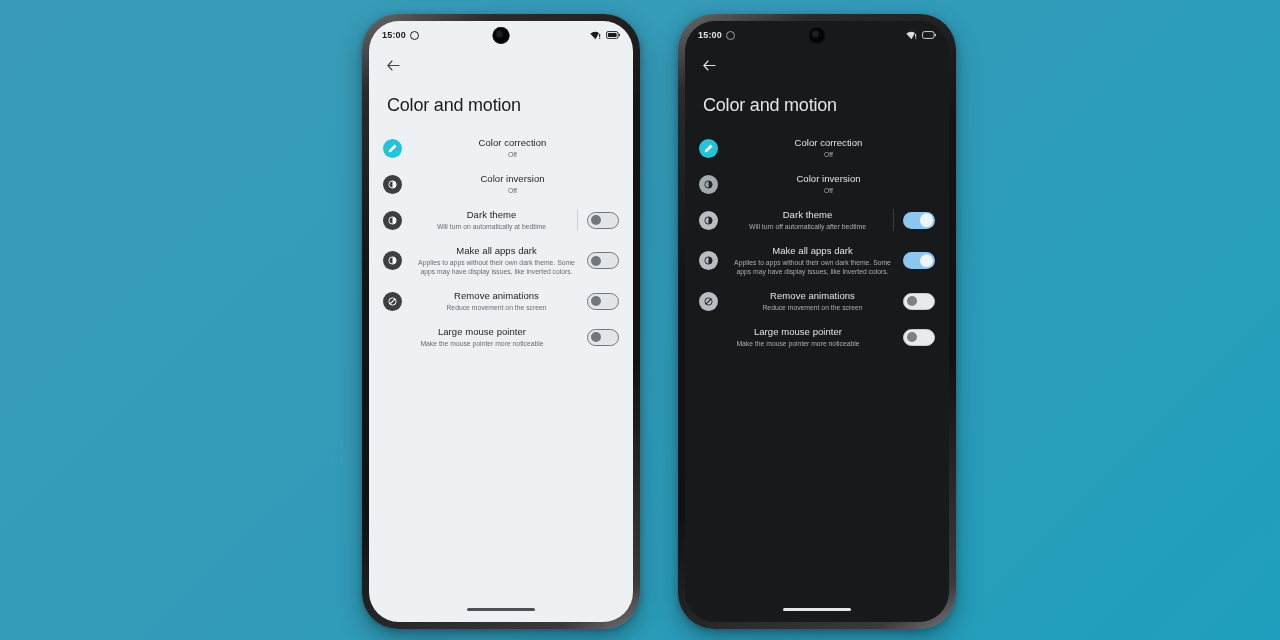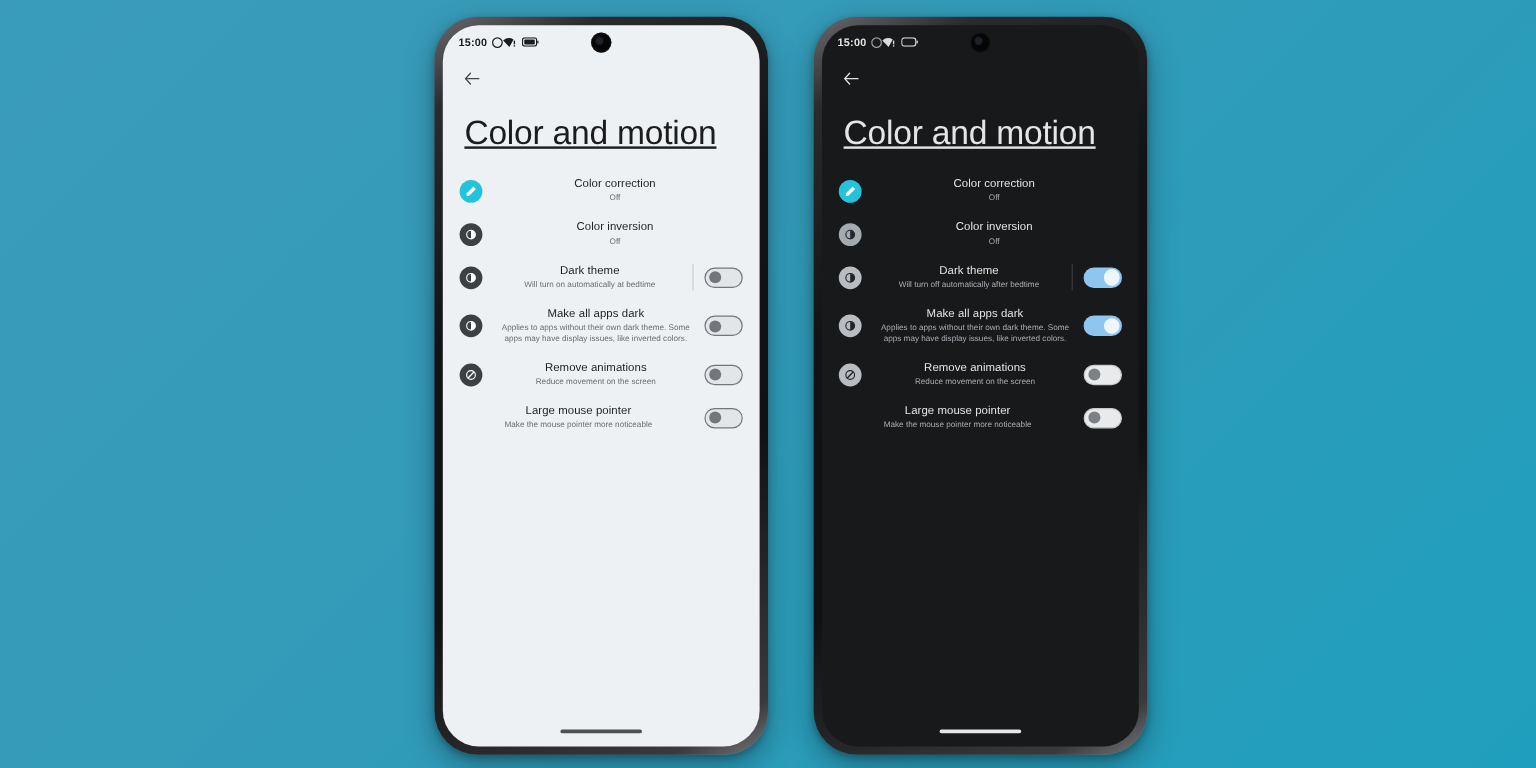--- a/index.html
+++ b/index.html
@@ -45,21 +45,21 @@
   }
   .phone.light .screen { background: #eef1f3; }
   .phone.dark  .screen { background: #17191b; }
 
   
   .statusbar {
     position: relative;
     height: 28px;
     display: flex;
     align-items: center;
-    justify-content: flex-start;
+    justify-content: space-between;
     padding: 0 13px;
     box-sizing: border-box;
   }
   .sb-left { display: flex; align-items: center; gap: 4px; }
   .sb-time {
     font-size: 9px;
     font-weight: bold;
     letter-spacing: 0.2px;
   }
   .phone.light .sb-time { color: #1a1c1e; }
@@ -109,24 +109,23 @@
   .back-btn {
     width: 20px; height: 20px;
     display: flex; align-items:center; justify-content:center;
     cursor: pointer;
   }
   .phone.light .back-btn { color:#434649; }
   .phone.dark  .back-btn { color:#e2e3e5; }
 
   .page-title {
     padding: 14px 18px 14px 18px;
-    font-size: 28px;
+    font-size: 18px;
     font-weight: 400;
     letter-spacing: -0.2px;
-    text-decoration: underline;
   }
   .phone.light .page-title { color:#1b1c1e; }
   .phone.dark  .page-title { color:#e4e5e7; }
 
   
   .list { padding: 0 0 0 0; }
   .row {
     display: flex;
     align-items: center;
     padding: 7px 14px 7px 14px;

